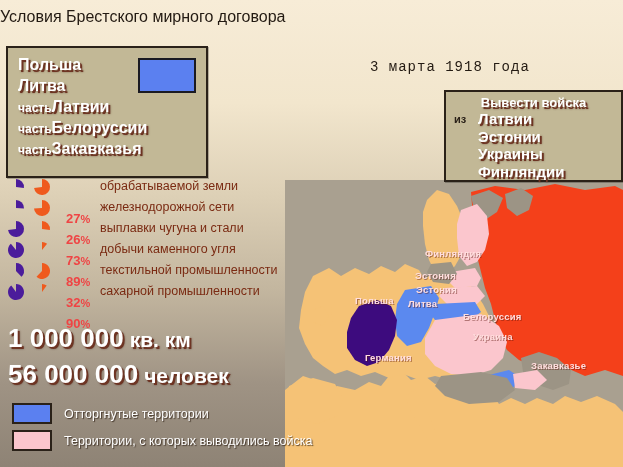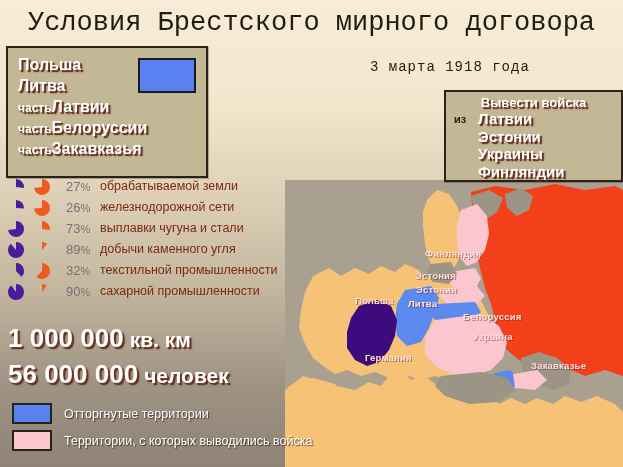--- a/index.html
+++ b/index.html
@@ -16,23 +16,23 @@
   .map-sea{position:absolute;left:0;top:0;width:100%;height:100%;background:#a9a090;}
   .map-svg{position:absolute;left:0;top:0;}
   .map-label{
     position:absolute;color:#ffdede;font-size:9.5px;font-weight:bold;
     font-family:"Liberation Sans",sans-serif;white-space:nowrap;
     text-shadow:1px 1px 0 rgba(90,20,10,.45);letter-spacing:.2px;
   }
 
   
   .title{
-    position:absolute;left:0;top:8px;width:623px;text-align:center;
-    font-family:Liberation Mono, monospace;
-    font-size:27px;color:#231a12;white-space:nowrap;
+    position:absolute;left:0;top:8px;width:623px;text-align:left;
+    font-family:Liberation Sans, sans-serif;
+    font-size:16px;color:#231a12;white-space:nowrap;
   }
 
   
   .sh{
     color:#ffffff;
     text-shadow:2px 2px 0 #6e3423, 2px 2px 2px rgba(60,25,15,.6);
   }
 
   
   .box{
@@ -66,22 +66,23 @@
     position:absolute;left:8px;top:21px;font-size:11px;font-weight:bold;
   }
   #withdraw-list{position:absolute;left:32px;top:18px;}
   .withdraw-row{font-size:15px;font-weight:bold;line-height:17.5px;white-space:nowrap;}
 
   
   #pct-panel{position:absolute;left:0px;top:176px;width:295px;height:128px;}
   .pct-row{position:relative;height:21px;line-height:21px;white-space:nowrap;}
   .pct-pies{position:absolute;left:8px;top:2px;width:52px;height:18px;}
   .pct-num{
-    position:absolute;left:66px;font-size:13px;font-weight:normal;color:#737373;
+    position:absolute;left:66px;font-size:13px;font-weight:bold;color:#ef4444;
     font-family:"Liberation Sans",sans-serif;
+    margin-top:32px;
   }
   .pct-sign{font-size:11px;}
   .pct-text{
     position:absolute;left:100px;font-size:12.5px;font-weight:normal;color:#7a2a12;
   }
 
   
   #bignums{position:absolute;left:8px;top:322px;}
   .bigrow{white-space:nowrap;line-height:33px;}
   .bigrow .num{font-size:26px;font-weight:bold;}

